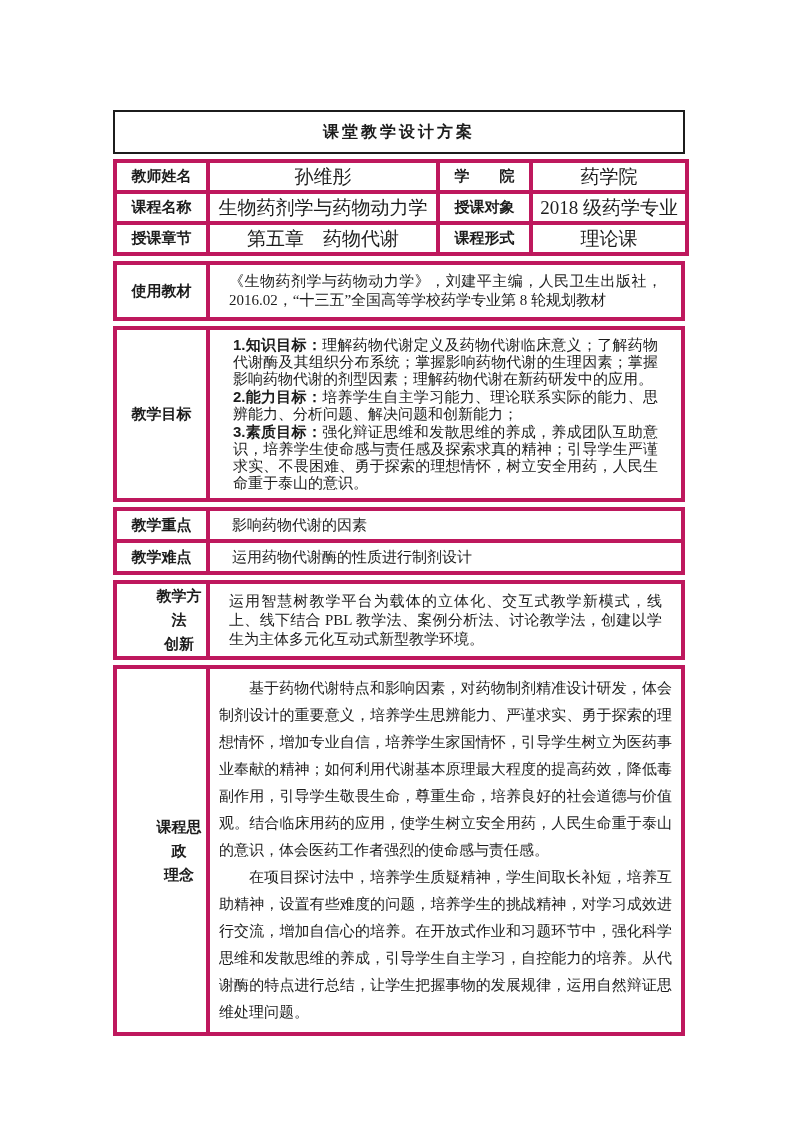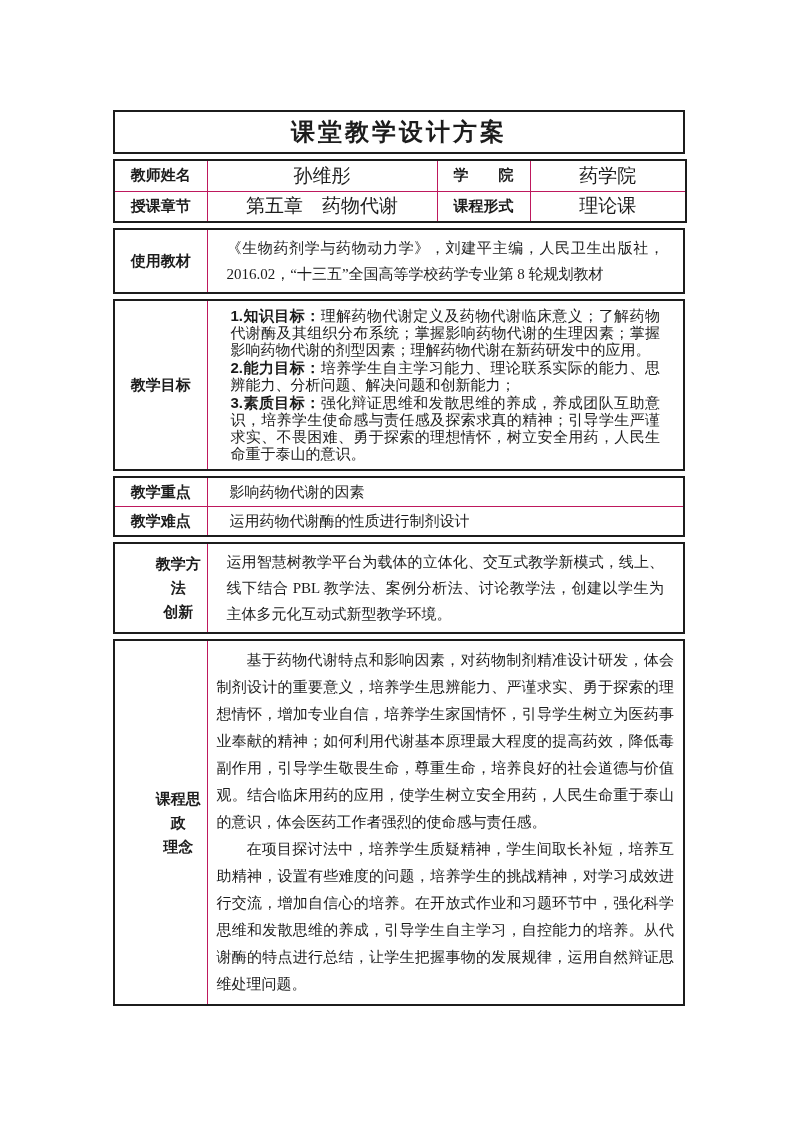--- a/index.html
+++ b/index.html
@@ -19,52 +19,52 @@
     top: 110px;
     width: 572px;
   }
   .block {
     width: 100%;
     border-collapse: collapse;
     margin-bottom: 5px;
     table-layout: fixed;
   }
   table.block { border: 2px solid #1c1c1c; }
-  .block td { border: 1px solid #be185d; vertical-align: middle; }
+  .block td { border: 4px solid #be185d; vertical-align: middle; }
   .title-block {
     border: 2px solid #1c1c1c;
     height: 44px;
     display: flex;
     align-items: center;
     justify-content: center;
     margin-bottom: 5px;
   }
   .title-block span {
     font-family: Liberation Sans, sans-serif;
     font-weight: bold;
-    font-size: 24px;
+    font-size: 16px;
     letter-spacing: 3px;
   }
   .lbl {
     font-family: "Liberation Sans", "DejaVu Sans", sans-serif;
     font-weight: bold;
     font-size: 15px;
     text-align: center;
   }
   .lbl.pre { white-space: pre-line; line-height: 24px; padding-left: 35px; }
   .val {
     font-size: 19px;
     text-align: center;
   }
   .info-table td { height: 31px; }
   .content {
     font-size: 15px;
     text-align: justify;
     padding: 5px 19px;
-    line-height: 26px;
+    line-height: 19px;
   }
   .content p { margin: 0; }
   .content .run-head {
     font-family: "Liberation Sans", "DejaVu Sans", sans-serif;
     font-weight: bold;
   }
   .short-row .content { padding: 2px 22px; height: 28px; line-height: 24px; }
   .ideology .content { line-height: 27px; padding: 6px 9px; }
   .ideology .content p { text-indent: 2em; }
   .objectives .content { line-height: 17px; padding: 6px 23px; }
@@ -85,20 +85,26 @@
           <col style="width:230px">
           <col style="width:93px">
           <col style="width:156px">
         </colgroup>
       <tbody>
         <tr>
           <td class="lbl">教师姓名</td>
           <td class="val">孙维彤</td>
           <td class="lbl">学　　院</td>
           <td class="val">药学院</td>
+        </tr>
+        <tr>
+          <td class="lbl">课程名称</td>
+          <td class="val">生物药剂学与药物动力学</td>
+          <td class="lbl">授课对象</td>
+          <td class="val">2018 级药学专业</td>
         </tr>
         <tr>
           <td class="lbl">授课章节</td>
           <td class="val">第五章　药物代谢</td>
           <td class="lbl">课程形式</td>
           <td class="val">理论课</td>
         </tr>
       </tbody>
     </table>
 

